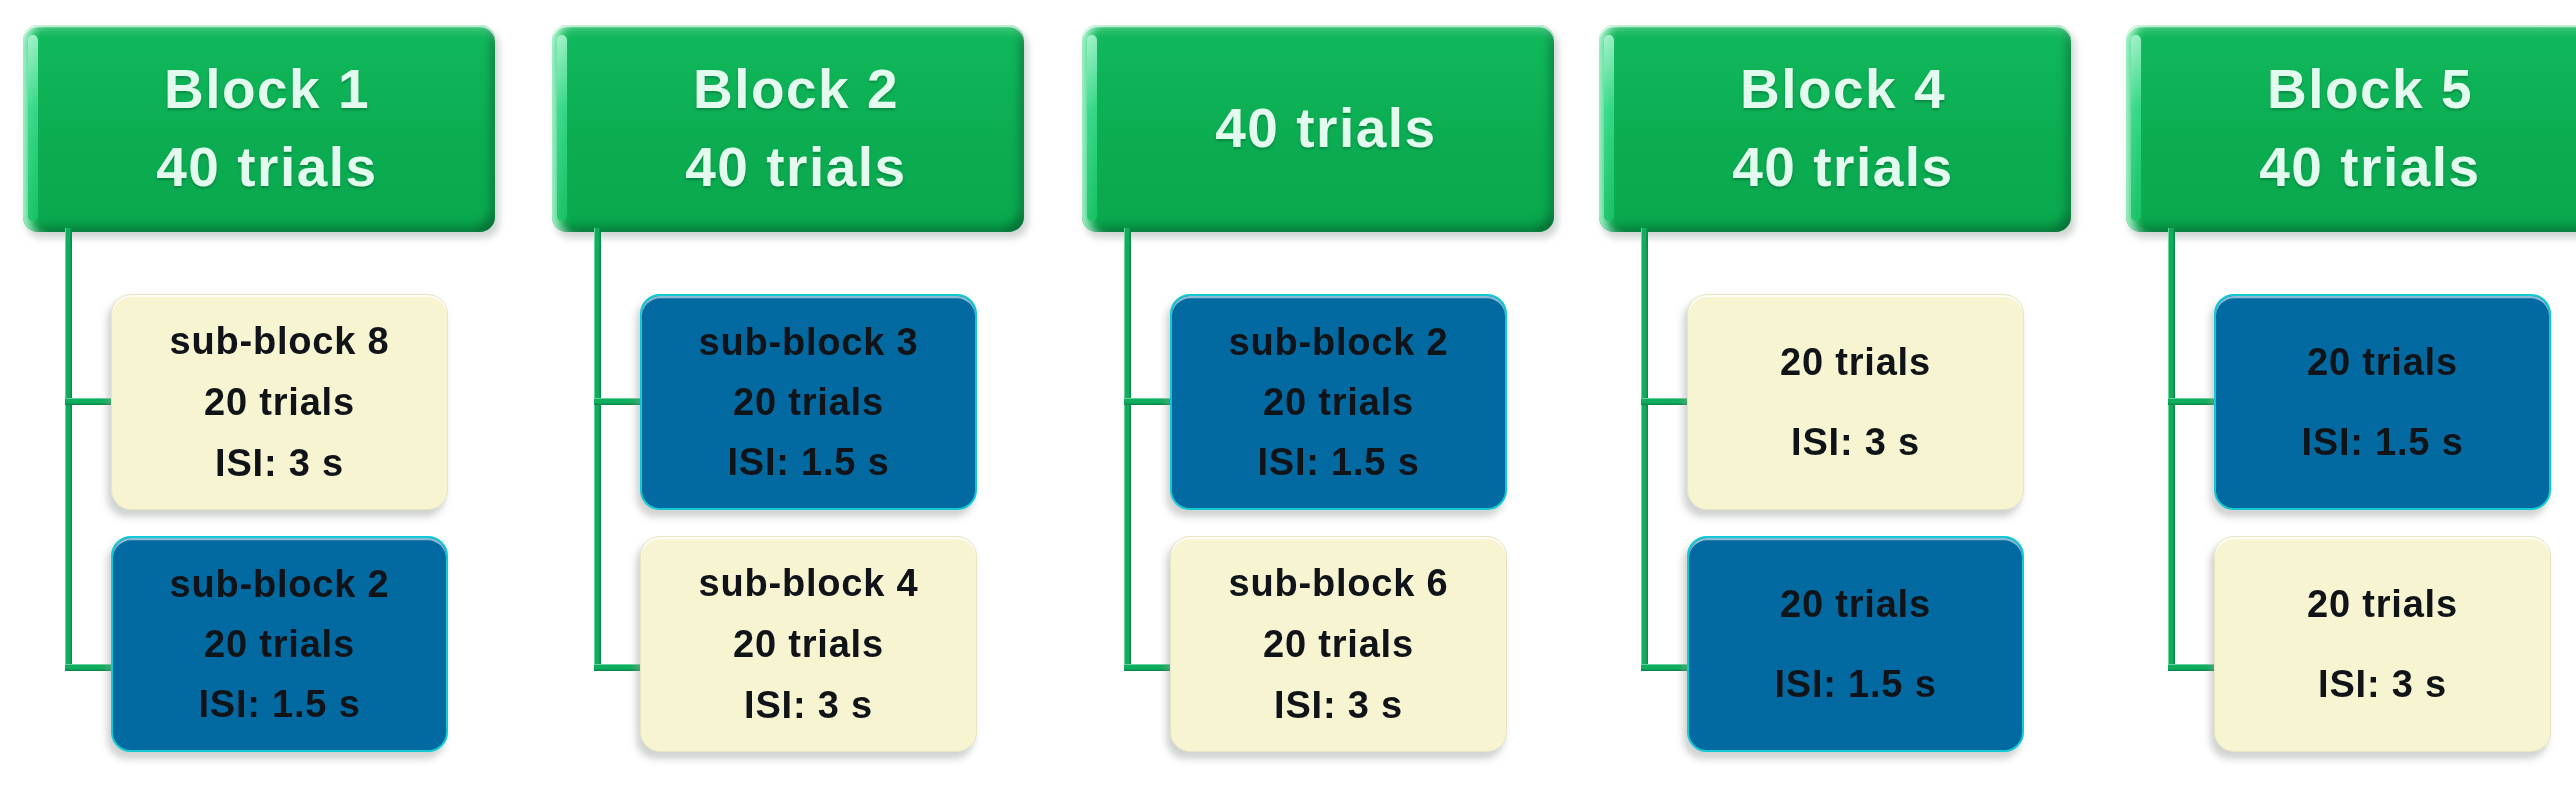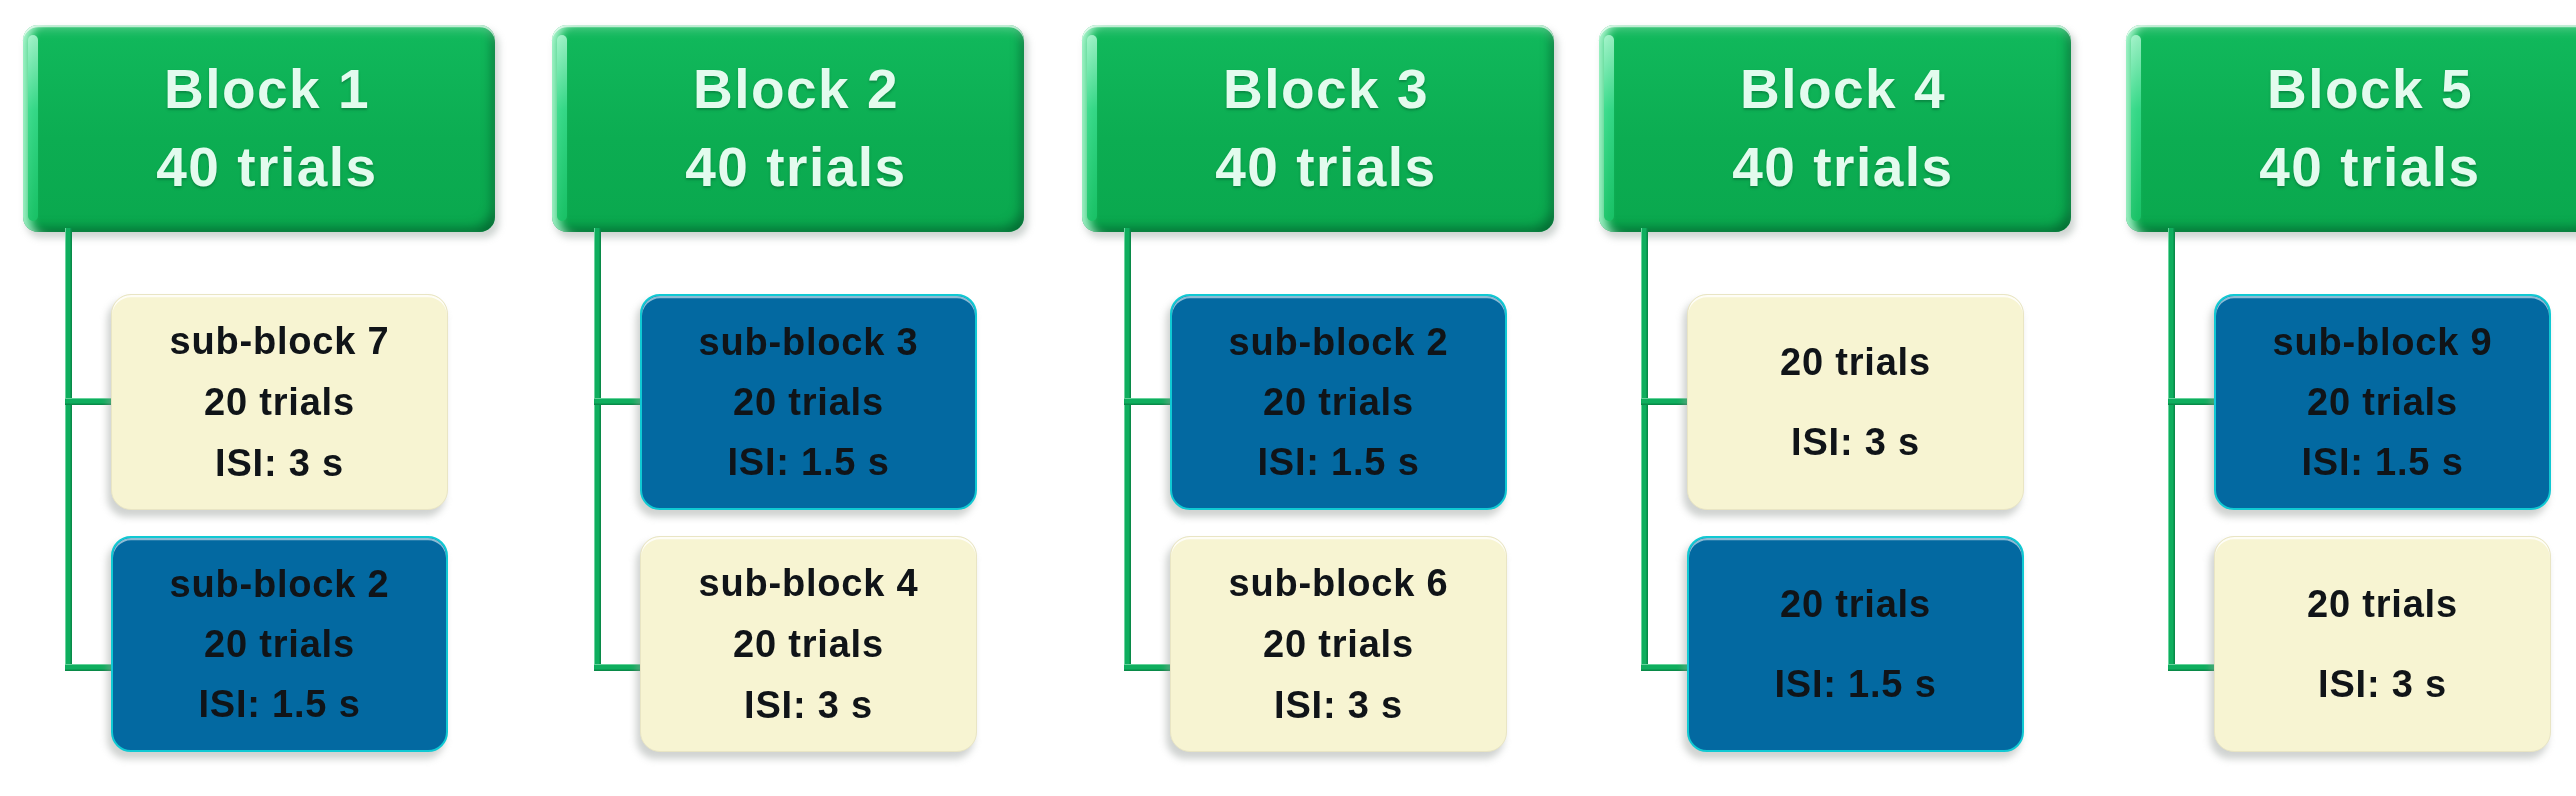--- a/index.html
+++ b/index.html
@@ -80,21 +80,21 @@
 
   <div class="column col-0">
     <div class="block">
       <span class="block-line">Block 1</span>
       <span class="block-line">40 trials</span>
     </div>
     <div class="conn-v"></div>
     <div class="conn-h1"></div>
     <div class="conn-h2"></div>
     <div class="sub sub-1 cream">
-      <span class="sub-line">sub-block 7</span>
+      <span class="sub-line">sub-block 8</span>
       <span class="sub-line">20 trials</span>
       <span class="sub-line">ISI: 3 s</span>
     </div>
     <div class="sub sub-2 cyan">
       <span class="sub-line">sub-block 2</span>
       <span class="sub-line">20 trials</span>
       <span class="sub-line">ISI: 1.5 s</span>
     </div>
   </div>
 
@@ -113,21 +113,20 @@
     </div>
     <div class="sub sub-2 cream">
       <span class="sub-line">sub-block 4</span>
       <span class="sub-line">20 trials</span>
       <span class="sub-line">ISI: 3 s</span>
     </div>
   </div>
 
   <div class="column col-2">
     <div class="block">
-      <span class="block-line">Block 3</span>
       <span class="block-line">40 trials</span>
     </div>
     <div class="conn-v"></div>
     <div class="conn-h1"></div>
     <div class="conn-h2"></div>
     <div class="sub sub-1 cyan">
       <span class="sub-line">sub-block 2</span>
       <span class="sub-line">20 trials</span>
       <span class="sub-line">ISI: 1.5 s</span>
     </div>
@@ -158,21 +157,20 @@
 
   <div class="column col-4">
     <div class="block">
       <span class="block-line">Block 5</span>
       <span class="block-line">40 trials</span>
     </div>
     <div class="conn-v"></div>
     <div class="conn-h1"></div>
     <div class="conn-h2"></div>
     <div class="sub sub-1 cyan">
-      <span class="sub-line">sub-block 9</span>
       <span class="sub-line">20 trials</span>
       <span class="sub-line">ISI: 1.5 s</span>
     </div>
     <div class="sub sub-2 cream">
       <span class="sub-line">20 trials</span>
       <span class="sub-line">ISI: 3 s</span>
     </div>
   </div>
 
 </div>

